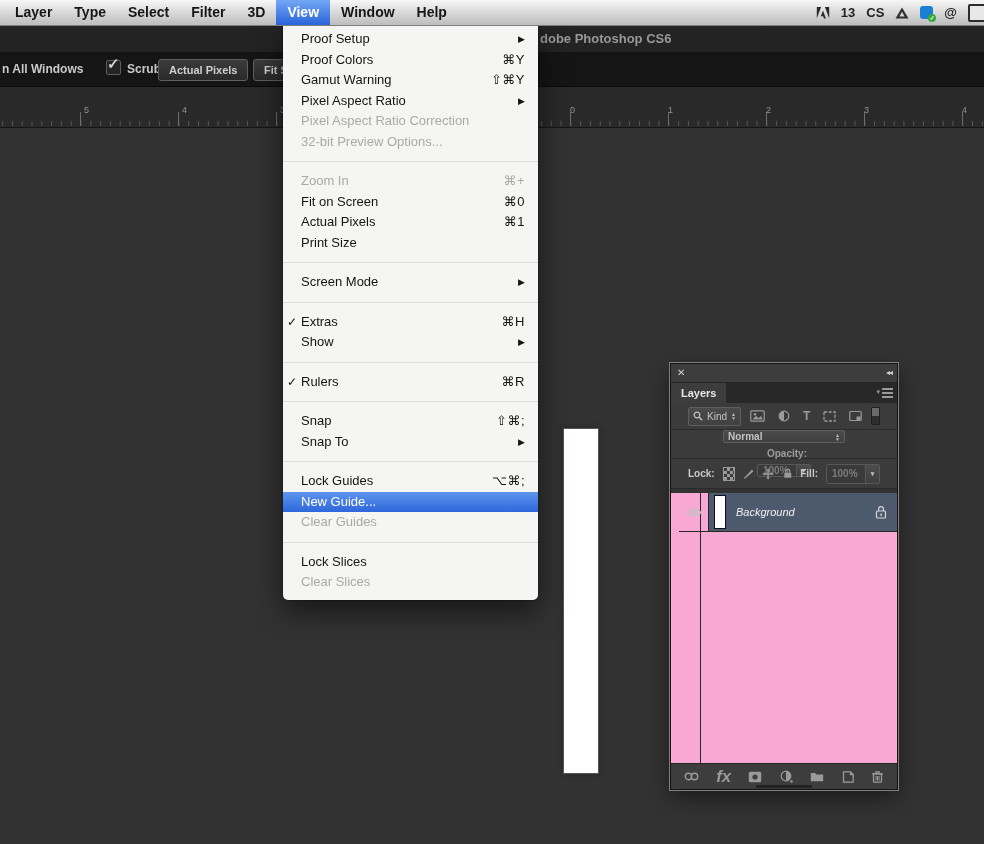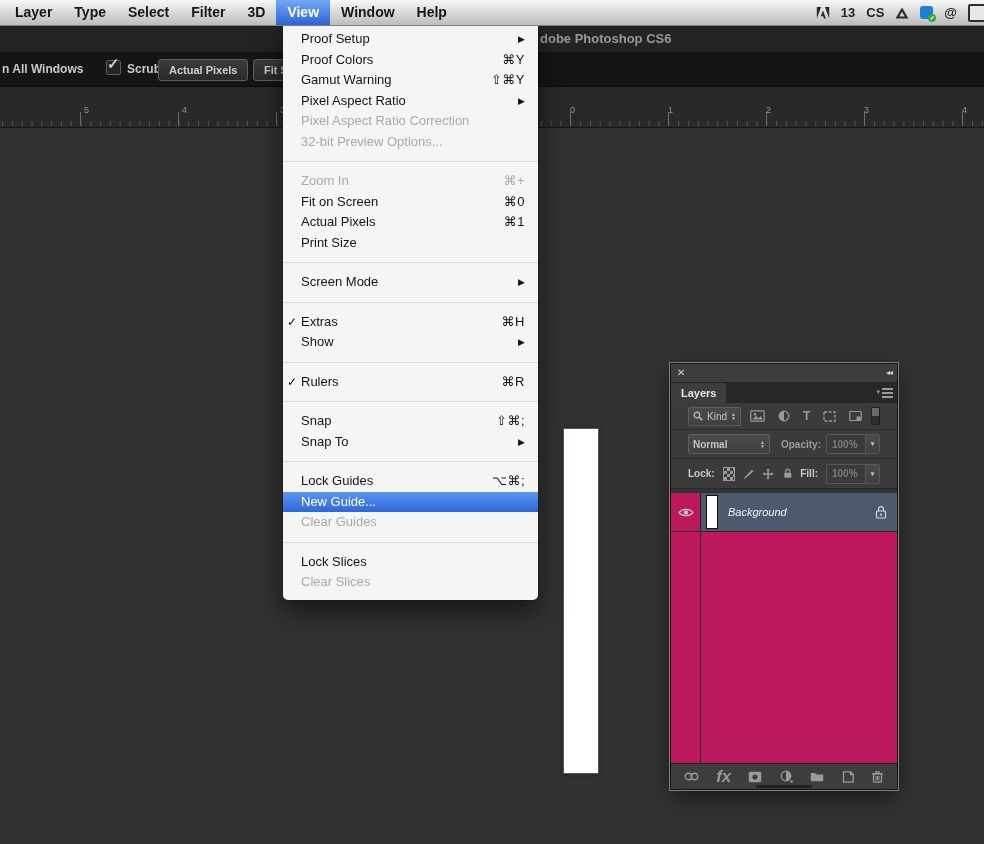--- a/index.html
+++ b/index.html
@@ -75,30 +75,30 @@
   .p-row{display:flex;align-items:center;background:#3b3b3b;border-bottom:1px solid #2a2a2a;padding:0 17px;color:#9c9c9c;}
   .p-filter{height:26px;gap:9px;}
   .dd{display:flex;align-items:center;height:17px;background:linear-gradient(#4b4b4b,#404040);
       border:1px solid #5e5e5e;border-radius:2px;font-size:10px;color:#c3c3c3;padding:0 4px;gap:4px;}
   .stepper{margin-left:auto;display:flex;flex-direction:column;line-height:4px;font-size:5px;color:#bbb;}
   .f-icons{display:flex;align-items:center;gap:13px;flex:1;justify-content:center;}
   .f-T{font-size:12px;font-weight:700;color:#9a9a9a;}
   .f-toggle{width:10px;height:16px;border:1px solid #1f1f1f;border-radius:1px;overflow:hidden;display:flex;flex-direction:column;}
   .f-toggle .t1{flex:1;background:#6a6a6a;}
   .f-toggle .t2{flex:1;background:#2d2d2d;}
-  .p-blend{height:28px;gap:5px;font-size:10px;font-weight:700;}
+  .p-blend{height:28px;gap:5px;font-size:10px;font-weight:700;flex-direction:column;}
   .blend-dd{width:112px;height:18px;}
   .valwrap{display:flex;align-items:center;height:18px;border:1px solid #585858;border-radius:2px;background:#3a3a3a;}
   .valwrap .val{padding:0 5px;font-size:10px;color:#7c7c7c;min-width:28px;}
   .valwrap .vbtn{width:13px;align-self:stretch;border-left:1px solid #585858;background:linear-gradient(#4c4c4c,#3f3f3f);
                  font-size:7px;color:#bcbcbc;display:flex;align-items:center;justify-content:center;}
   .p-lock{height:29px;gap:8px;font-size:10px;font-weight:700;color:#c9c9c9;}
   .checker{width:12px;height:12px;border:1px solid #9a9a9a;
            background:conic-gradient(#9a9a9a 0 25%,transparent 0 50%,#9a9a9a 0 75%,transparent 0);background-size:6px 6px;}
-  .p-layers{position:relative;height:273px;background:#be185d;}
+  .p-layers{position:relative;height:273px;background:#f9a8d4;padding-left:8px;}
   .p-layers .vline{position:absolute;left:29px;top:0;bottom:0;width:1px;background:#272727;}
   .layer-strip{position:relative;display:flex;align-items:stretch;margin-top:4px;height:38px;border-bottom:1px solid #272727;}
   .eye-gutter{width:29px;display:flex;align-items:center;justify-content:center;}
   .lrow{flex:1;background:#4d5a6d;display:flex;align-items:center;border-left:1px solid #272727;}
   .thumb{width:10px;height:32px;background:#fff;border:1px solid #101010;margin-left:5px;}
   .lname{margin-left:10px;font-size:11px;font-style:italic;color:#f1f1f1;flex:1;}
   .lrow .locksvg{margin-right:10px;}
   .p-bottom{position:absolute;left:0;right:0;bottom:0;height:25px;background:#3d3d3d;border-top:1px solid #252525;
             display:flex;align-items:center;justify-content:space-between;padding:0 13px;}
   .fx-txt{font-size:17px;font-style:italic;font-weight:700;color:#9a9a9a;}

